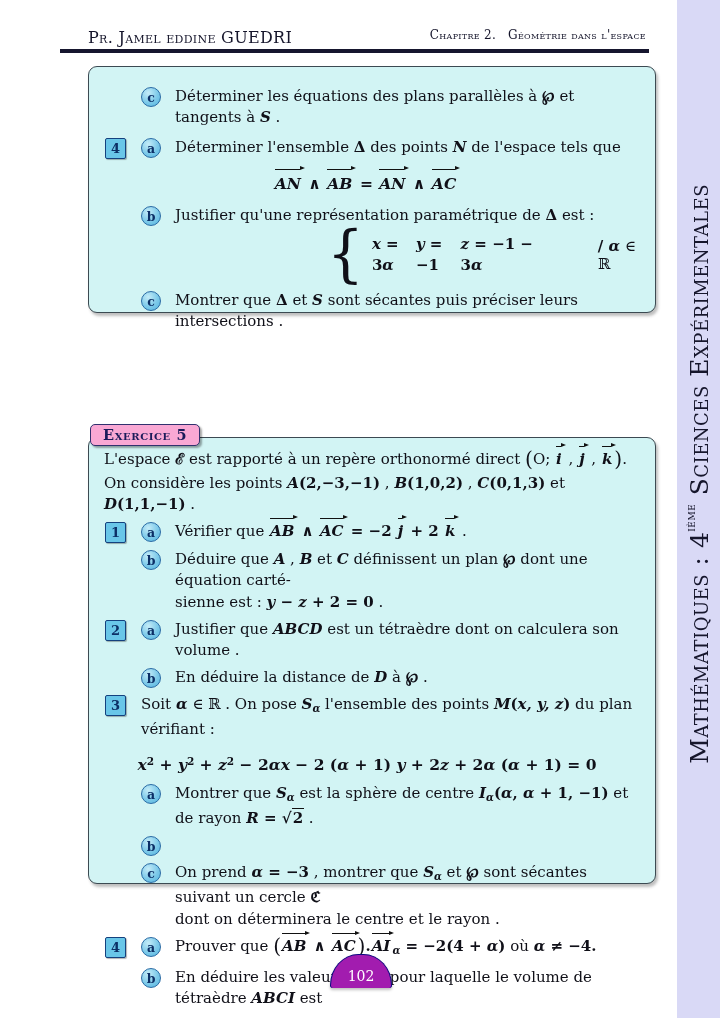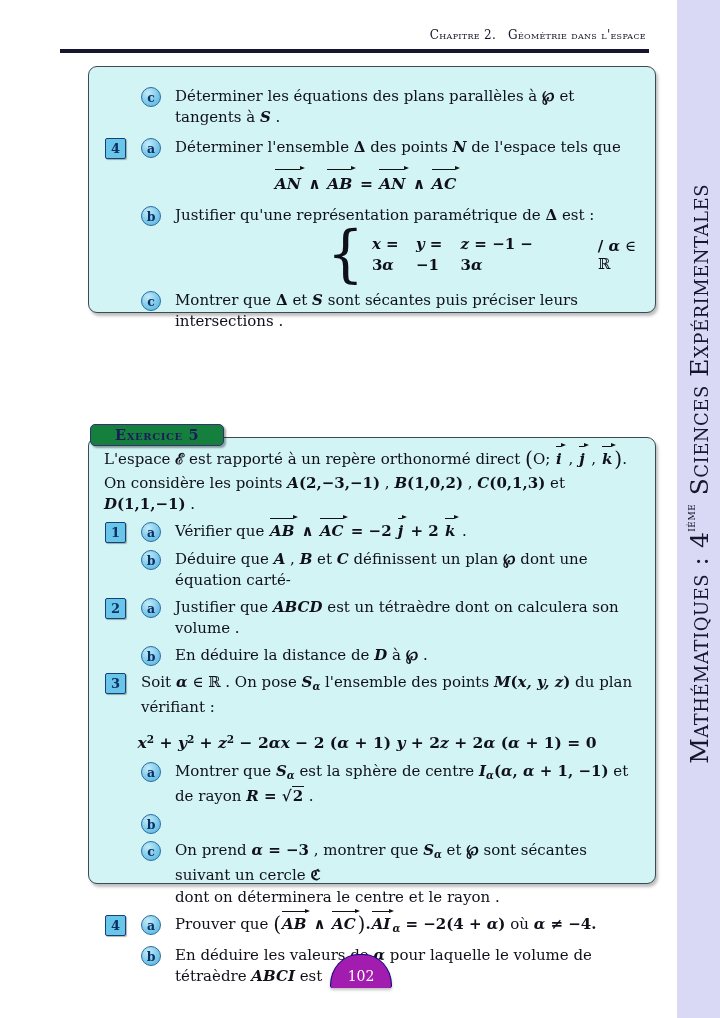--- a/index.html
+++ b/index.html
@@ -21,22 +21,22 @@
              font-size:25px;letter-spacing:.5px;color:#16162c;white-space:nowrap;margin-top:-70px;}
   .side-text sup{font-size:.52em;}
 
   
   .cyanbox{position:absolute;left:88px;width:568px;background:#d2f4f4;
            border:1.6px solid #3c4a52;border-radius:9px;box-sizing:border-box;
            box-shadow:2px 3px 3px rgba(40,40,40,.3);font-size:15px;}
   #box1{top:66px;height:247px;padding:10px 12px 0 0;}
   #box2{top:437px;height:447px;padding:8px 10px 0 0;}
 
-  .exlabel{position:absolute;left:90px;top:424px;z-index:3;background:#15803d;
-           border:1.5px solid #31316e;border-radius:5px;padding:1px 24px 2px;
+  .exlabel{position:absolute;left:90px;top:424px;z-index:3;background:#f9a8d4;
+           border:1.5px solid #31316e;border-radius:5px;padding:1px 12px 2px;
            font-variant:small-caps;font-weight:bold;font-size:14.5px;color:#1b1b5a;
            letter-spacing:.6px;box-shadow:2px 2px 2px rgba(0,0,0,.35);}
 
   
   .row{display:flex;align-items:flex-start;margin-top:6px;}
   #box1 .row{margin-top:9px;}
   .num-slot{flex:0 0 52px;padding-left:16px;box-sizing:border-box;}
   .letter-slot{flex:0 0 34px;}
   .rtext{flex:1;line-height:21px;padding-right:10px;}
   .tline + .tline{margin-top:1px;}
@@ -80,20 +80,21 @@
              border-radius:50% 50% 3px 3px / 100% 100% 3px 3px;
              display:flex;align-items:flex-end;justify-content:center;color:#ffffff;
              font-size:14px;padding-bottom:4px;box-sizing:border-box;
              box-shadow:0 2px 3px rgba(0,0,0,.25);}
 </style>
 </head>
 <body>
 
 <div class="page">
 
+  <div class="header-author">Pr. Jamel eddine GUEDRI</div>
   <div class="header-chapter">
     <span>Chapitre 2.</span><span class="gap"></span><span>Géométrie dans l'espace</span>
   </div>
   <div class="header-rule"></div>
 
   <div class="side-strip">
     <div class="side-text">
       <span>Mathématiques : 4</span><sup>ième</sup><span> Sciences Expérimentales</span>
     </div>
   </div>
@@ -172,20 +173,21 @@
             <div class="tline"><span>Vérifier que </span><span class="vec">AB</span><span class="mb"> ∧ </span><span class="vec">AC</span><span class="mb"> = −2 </span><span class="vec">j</span><span class="mb"> + 2 </span><span class="vec">k</span><span> .</span></div>
           </div>
         </div>
         <div class="row">
           <span class="num-slot"></span>
           <span class="letter-slot">
             <span class="lb">b</span>
           </span>
           <div class="rtext">
             <div class="tline"><span>Déduire que </span><span class="mbi">A</span><span> , </span><span class="mbi">B</span><span> et </span><span class="mbi">C</span><span> définissent un plan </span><span class="scr">℘</span><span> dont une équation carté-</span></div>
+            <div class="tline"><span>sienne est : </span><span class="mbi">y</span><span class="mb"> − </span><span class="mbi">z</span><span class="mb"> + 2 = 0</span><span> .</span></div>
           </div>
         </div>
         <div class="row">
           <span class="num-slot">
             <span class="nb">2</span>
           </span>
           <span class="letter-slot">
             <span class="lb">a</span>
           </span>
           <div class="rtext">

